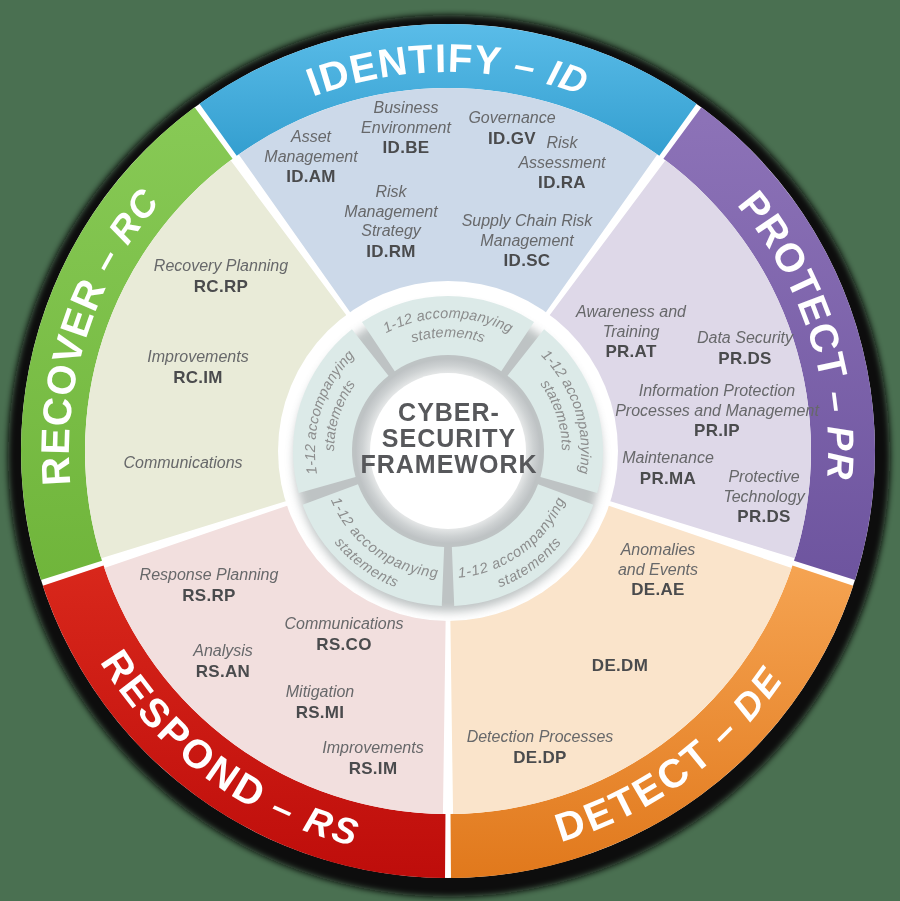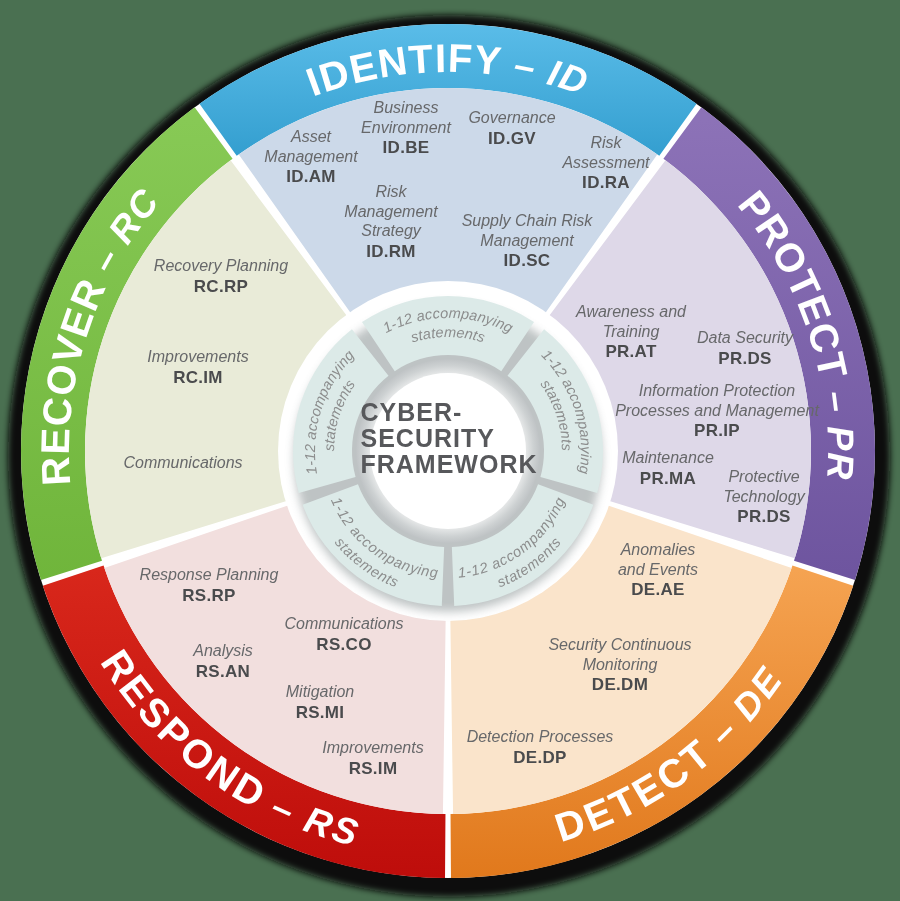--- a/index.html
+++ b/index.html
@@ -4,21 +4,21 @@
 <style>
   html,body{margin:0;padding:0;}
   body{width:900px;height:901px;background:#4a7051;font-family:"Liberation Sans",sans-serif;}
   .stage{position:relative;width:900px;height:901px;overflow:hidden;}
   .stage svg{position:absolute;left:0;top:0;}
   .overlay{position:absolute;left:0;top:0;width:900px;height:901px;pointer-events:none;}
   .cat{position:absolute;transform:translate(-50%,-50%);text-align:center;}
   .cat-name{font-style:italic;font-size:16px;line-height:1.22;color:#67686a;}
   .cat-code{font-weight:700;font-size:17px;color:#4a4b4d;margin-top:1px;letter-spacing:.3px;}
   .center-text{position:absolute;left:449px;top:438px;transform:translate(-50%,-50%);
-    text-align:left;font-weight:700;font-size:25px;line-height:26px;letter-spacing:1px;color:#57585b;}
+    text-align:center;font-weight:700;font-size:25px;line-height:26px;letter-spacing:1px;color:#57585b;}
   .ring-label{font-family:"Liberation Sans",sans-serif;font-weight:700;font-size:40px;
     fill:#ffffff;letter-spacing:2px;dominant-baseline:central;}
   .ring-label .suffix{font-style:italic;font-size:37px;}
   .stmt{font-family:"Liberation Sans",sans-serif;font-style:italic;font-size:14.5px;
     fill:#8c8d8d;letter-spacing:.4px;dominant-baseline:central;}
 </style>
 </head>
 <body>
 
 <div class="stage">
@@ -159,21 +159,21 @@
     <div class="cat-code">ID.AM</div>
   </div>
   <div class="cat" style="left:512px;top:128px;width:130px">
     <div class="cat-name">Governance</div>
     <div class="cat-code">ID.GV</div>
   </div>
   <div class="cat" style="left:406px;top:128px;width:120px">
     <div class="cat-name">Business Environment</div>
     <div class="cat-code">ID.BE</div>
   </div>
-  <div class="cat" style="left:606px;top:163px;width:105px">
+  <div class="cat" style="left:562px;top:163px;width:105px">
     <div class="cat-name">Risk Assessment</div>
     <div class="cat-code">ID.RA</div>
   </div>
   <div class="cat" style="left:391px;top:222px;width:110px">
     <div class="cat-name">Risk Management Strategy</div>
     <div class="cat-code">ID.RM</div>
   </div>
   <div class="cat" style="left:527px;top:241px;width:170px">
     <div class="cat-name">Supply Chain Risk Management</div>
     <div class="cat-code">ID.SC</div>
@@ -198,21 +198,20 @@
   <div class="cat" style="left:764px;top:497px;width:100px">
     <div class="cat-name">Protective Technology</div>
     <div class="cat-code">PR.DS</div>
   </div>
 
   <div class="cat" style="left:658px;top:570px;width:95px">
     <div class="cat-name">Anomalies and Events</div>
     <div class="cat-code">DE.AE</div>
   </div>
   <div class="cat" style="left:620px;top:665px;width:175px">
-    <div class="cat-name">Security Continuous Monitoring</div>
     <div class="cat-code">DE.DM</div>
   </div>
   <div class="cat" style="left:540px;top:747px;width:185px">
     <div class="cat-name">Detection Processes</div>
     <div class="cat-code">DE.DP</div>
   </div>
 
   <div class="cat" style="left:209px;top:585px;width:175px">
     <div class="cat-name">Response Planning</div>
     <div class="cat-code">RS.RP</div>

